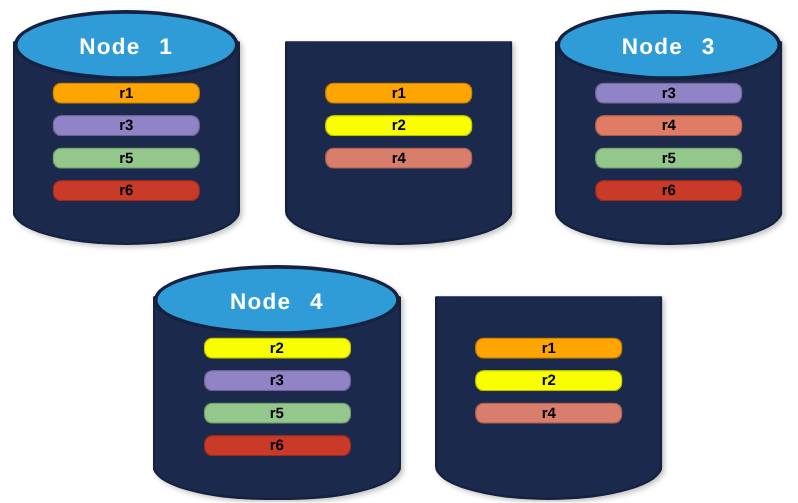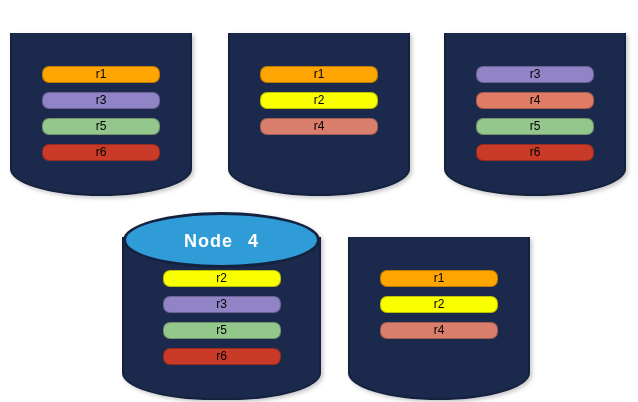--- a/index.html
+++ b/index.html
@@ -29,54 +29,60 @@
     letter-spacing:1px;word-spacing:9px;padding-top:2px;
   }
   .bars{
     position:absolute;top:58px;left:0;right:0;
     display:flex;flex-direction:column;align-items:center;gap:9px;
   }
   .bar{
     width:116px;height:15px;border-radius:7px;
     border:1px solid rgba(0,0,0,0.25);
     display:flex;align-items:center;justify-content:center;
-    font-size:12px;font-weight:normal;color:var(--bar-text,#000000);
+    font-size:12px;font-weight:bold;color:var(--bar-text,#000000);
     line-height:15px;
   }
   
   .n1{left:10px;top:8px;}
   .n2{left:228px;top:8px;}
   .n3{left:444px;top:8px;}
   .n4{left:122px;top:212px;padding-left:17px;}
   .n5{left:348px;top:212px;}
 </style>
 </head>
 <body style="background: rgb(255, 255, 255);">
 
 <div class="cyl n1">
   <div class="cyl-body"></div>
+  <div class="cyl-top">
+    <span class="cyl-title">Node 1</span>
+  </div>
   <div class="bars">
     <div class="bar" style="background: rgb(255, 165, 2);">r1</div>
     <div class="bar" style="background: rgb(144, 131, 198);">r3</div>
     <div class="bar" style="background: rgb(148, 199, 140);">r5</div>
     <div class="bar" style="background: rgb(201, 58, 40);">r6</div>
   </div>
 </div>
 
 <div class="cyl n2">
   <div class="cyl-body"></div>
   <div class="bars">
     <div class="bar" style="background: rgb(255, 165, 2);">r1</div>
     <div class="bar" style="background: rgb(250, 255, 0);">r2</div>
     <div class="bar" style="background: rgb(217, 126, 108);">r4</div>
   </div>
 </div>
 
 <div class="cyl n3">
   <div class="cyl-body"></div>
+  <div class="cyl-top">
+    <span class="cyl-title">Node 3</span>
+  </div>
   <div class="bars">
     <div class="bar" style="background: rgb(144, 131, 198);">r3</div>
     <div class="bar" style="background: rgb(224, 123, 102);">r4</div>
     <div class="bar" style="background: rgb(148, 199, 140);">r5</div>
     <div class="bar" style="background: rgb(201, 58, 40);">r6</div>
   </div>
 </div>
 
 <div class="cyl n4">
   <div class="cyl-body"></div>

